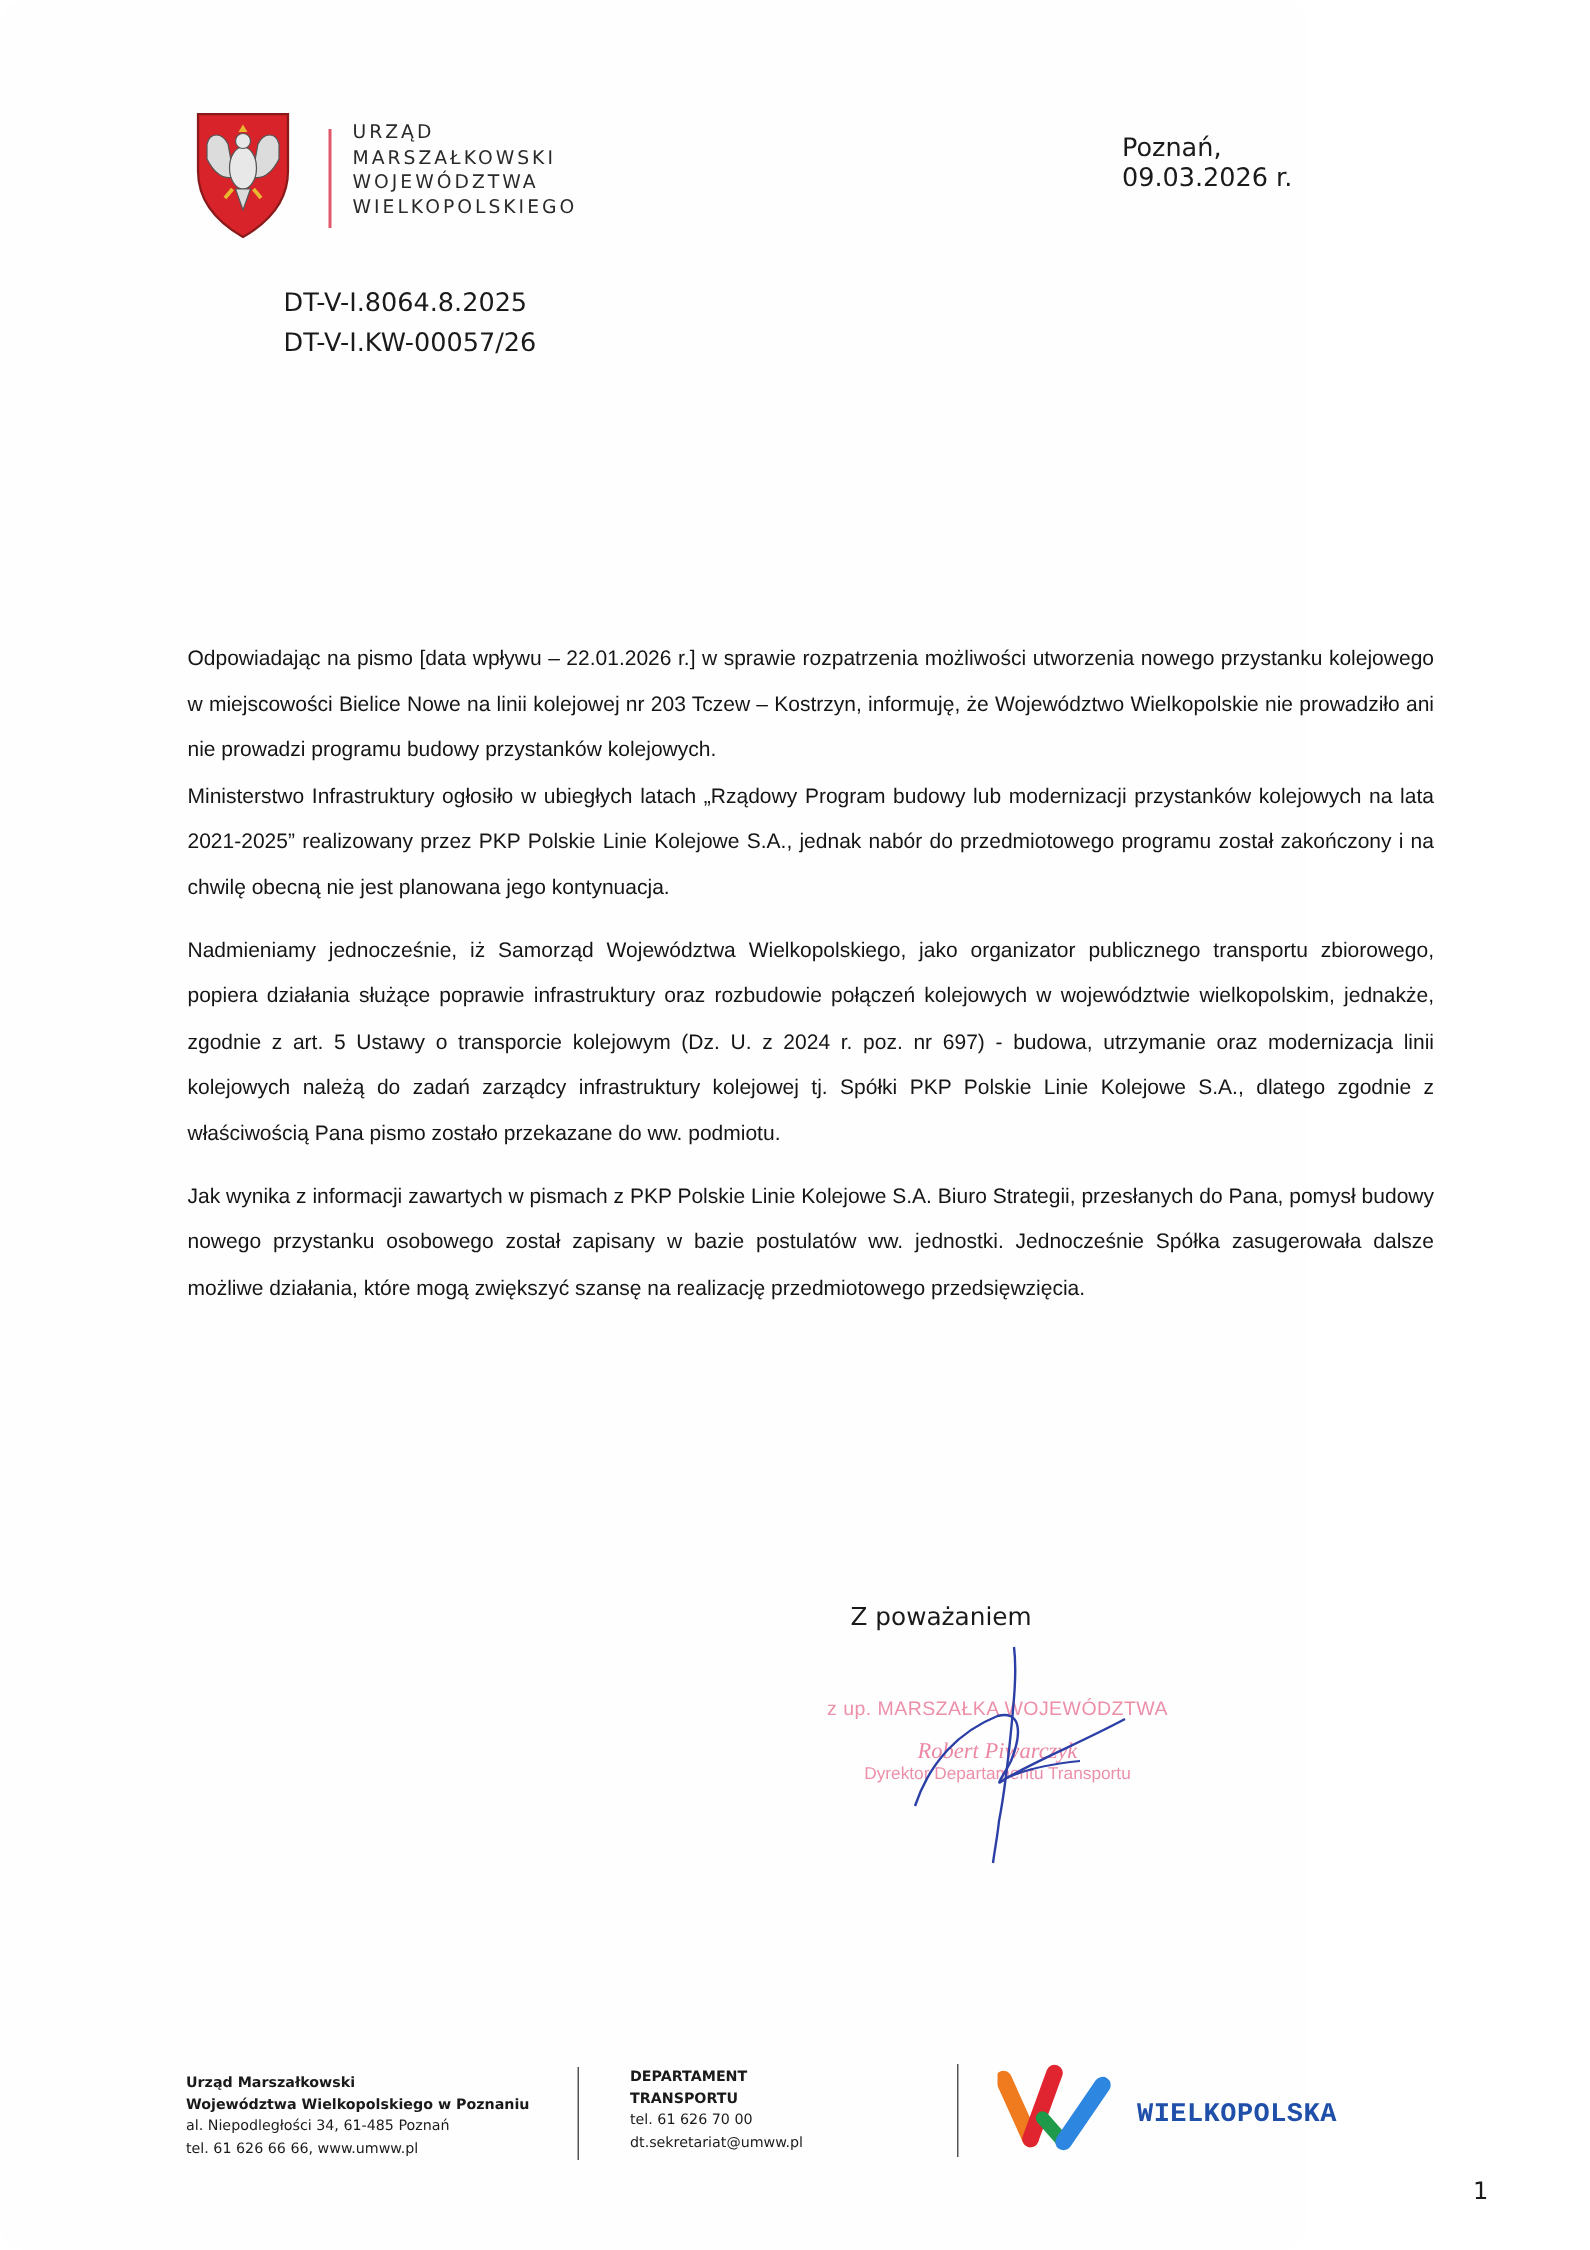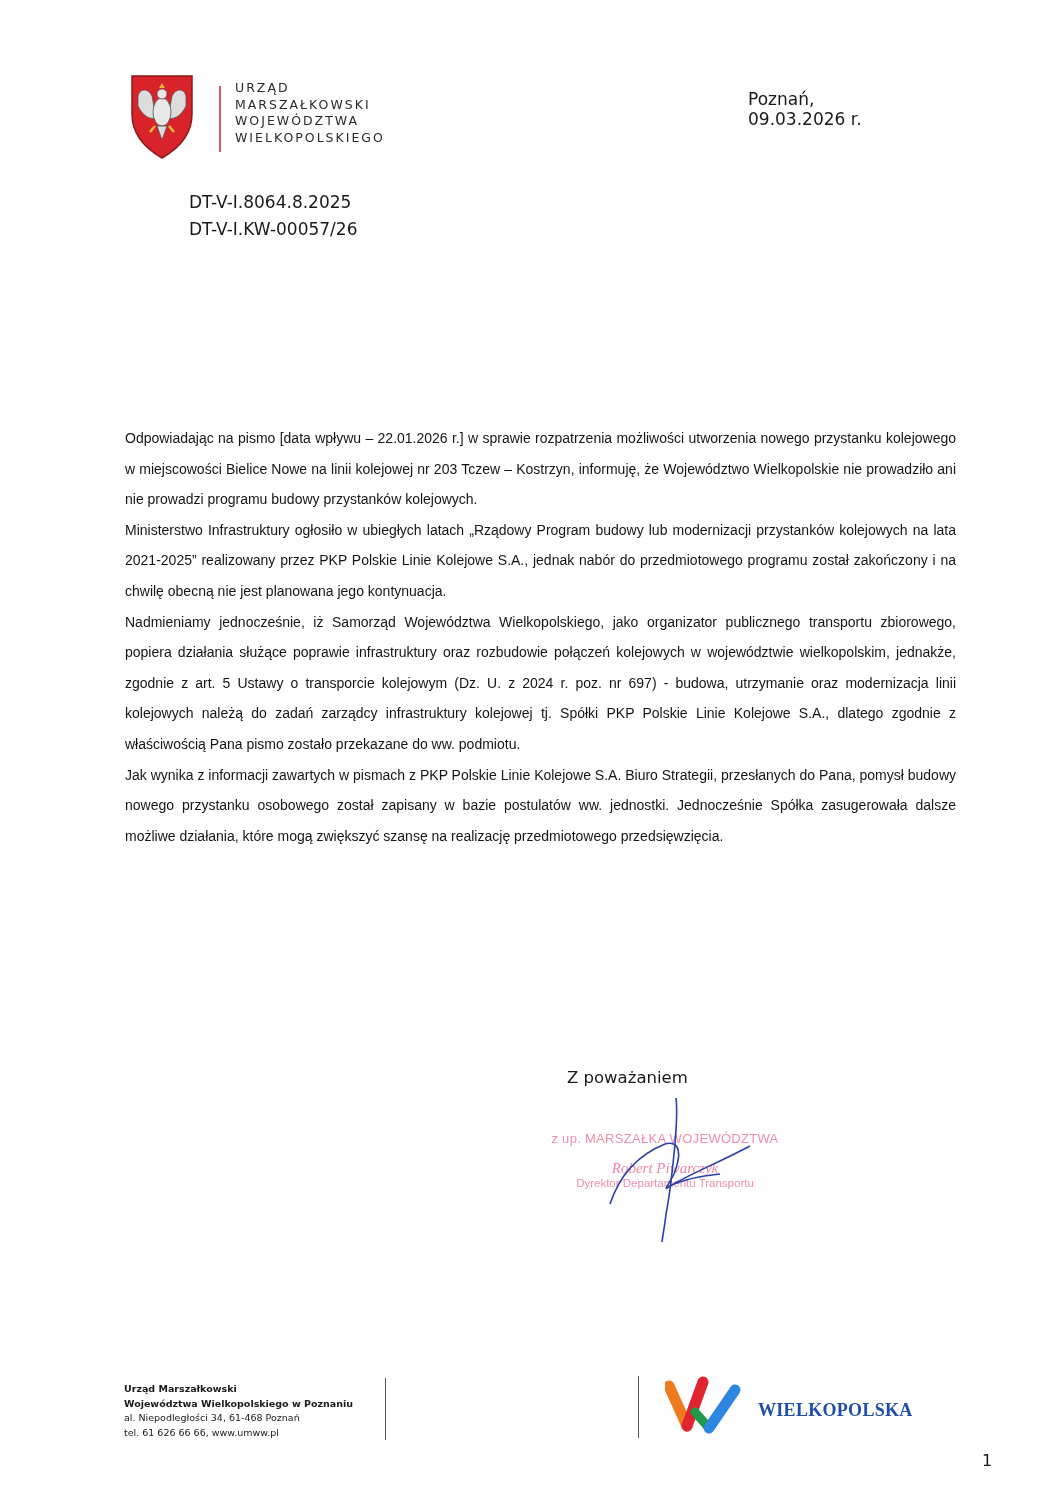--- a/index.html
+++ b/index.html
@@ -14,40 +14,40 @@
     .logo-text { position: absolute; left: 105px; top: 6px; font-family: "DejaVu Sans", sans-serif; font-size: 12.5px; letter-spacing: 2px; line-height: 16.5px; color: #2a2a2a; }
     .logo-text div { white-space: nowrap; }
 
     .date { position: absolute; left: 748px; top: 89px; font-family: "DejaVu Sans", sans-serif; font-size: 17px; color: #1a1a1a; }
 
     .refs { position: absolute; left: 189px; top: 189px; font-family: "DejaVu Sans", sans-serif; font-size: 17px; line-height: 27px; color: #1a1a1a; }
 
     
     .body-text { position: absolute; left: 125px; top: 423px; width: 831px; font-family: "Liberation Sans", sans-serif; font-size: 14px; line-height: 30.6px; color: #151515; text-align: justify; }
     .body-text p { margin: 0; text-align: justify; }
-    .body-text p.gap { }
+    .body-text p.gap { margin-top: 11px; }
 
     
     .closing { position: absolute; left: 567px; top: 1068px; font-family: "DejaVu Sans", sans-serif; font-size: 16.5px; color: #1a1a1a; text-align: center; }
     .stamp { position: absolute; left: 530px; top: 1131px; width: 270px; text-align: center; color: #e76a8c; }
     .stamp-line1 { font-family: "Liberation Sans", sans-serif; font-size: 13px; letter-spacing: 0.3px; opacity: 0.75; }
     .stamp-name { font-family: "Liberation Serif", serif; font-style: italic; font-weight: normal; font-size: 15px; margin-top: 14px; opacity: 0.8; }
     .stamp-role { font-family: "Liberation Sans", sans-serif; font-size: 11.5px; margin-top: 0px; opacity: 0.75; }
     .signature { position: absolute; left: 570px; top: 1094px; width: 200px; height: 150px; }
 
     
     .footer-col { position: absolute; font-family: "DejaVu Sans", sans-serif; font-size: 9.5px; line-height: 14.5px; color: #1a1a1a; }
     .footer-col .b { font-weight: bold; }
     .f1 { left: 124px; top: 1382px; }
     .f2 { left: 420px; top: 1378px; }
     .vdiv { position: absolute; width: 1px; background: #555; }
     .vd1 { left: 385px; top: 1378px; height: 62px; }
     .vd2 { left: 638px; top: 1376px; height: 62px; }
     .wlogo { position: absolute; left: 665px; top: 1376px; width: 80px; height: 60px; }
-    .wtext { position: absolute; left: 758px; top: 1400px; font-family: Liberation Serif, serif; font-weight: bold; font-size: 18px; color: #1f4fa8; letter-spacing: 0.3px; }
+    .wtext { position: absolute; left: 758px; top: 1400px; font-family: Liberation Mono, monospace; font-weight: bold; font-size: 18px; color: #1f4fa8; letter-spacing: 0.3px; }
 
     .pagenum { position: absolute; left: 982px; top: 1451px; font-family: "DejaVu Sans", sans-serif; font-size: 16px; color: #1a1a1a; }
   </style>
 </head>
 <body>
 
 <div class="page">
 
   <div class="logo">
     <svg class="crest" viewBox="0 0 64 86">
@@ -98,25 +98,31 @@
 
   <svg class="signature" viewBox="0 0 200 150">
     <path d="M106 4 C108 20 106 40 104 60 C102 80 100 100 96 120 C95 130 93 140 92 148" fill="none" stroke="#2b3fa6" stroke-width="1.6"></path>
     <path d="M40 110 C50 80 70 60 95 50 C110 46 112 60 104 80 C98 92 92 98 100 92 C120 80 150 68 180 52" fill="none" stroke="#2b3fa6" stroke-width="1.6"></path>
     <path d="M100 92 C112 86 130 82 150 80" fill="none" stroke="#2b3fa6" stroke-width="1.3"></path>
   </svg>
 
   <div class="footer-col f1">
     <div class="b">Urząd Marszałkowski</div>
     <div class="b">Województwa Wielkopolskiego w Poznaniu</div>
-    <div>al. Niepodległości 34, 61-468 Poznań</div>
+    <div>al. Niepodległości 34, 61-485 Poznań</div>
     <div>tel. 61 626 66 66, www.umww.pl</div>
   </div>
   <div class="vdiv vd1"></div>
 
+  <div class="footer-col f2">
+    <div class="b">DEPARTAMENT</div>
+    <div class="b">TRANSPORTU</div>
+    <div>tel. 61 626 70 00</div>
+    <div>dt.sekretariat@umww.pl</div>
+  </div>
   <div class="vdiv vd2"></div>
 
   <svg class="wlogo" viewBox="0 0 80 60">
     <path d="M4 10 L22 50" stroke="#f07a1e" stroke-width="11" stroke-linecap="round" fill="none"></path>
     <path d="M38 6 L22 50" stroke="#e02430" stroke-width="11" stroke-linecap="round" fill="none"></path>
     <path d="M30 36 L44 52" stroke="#1f9a4a" stroke-width="9" stroke-linecap="round" fill="none"></path>
     <path d="M44 52 L70 14" stroke="#2d86e0" stroke-width="11" stroke-linecap="round" fill="none"></path>
   </svg>
   <div class="wtext">WIELKOPOLSKA</div>
 

